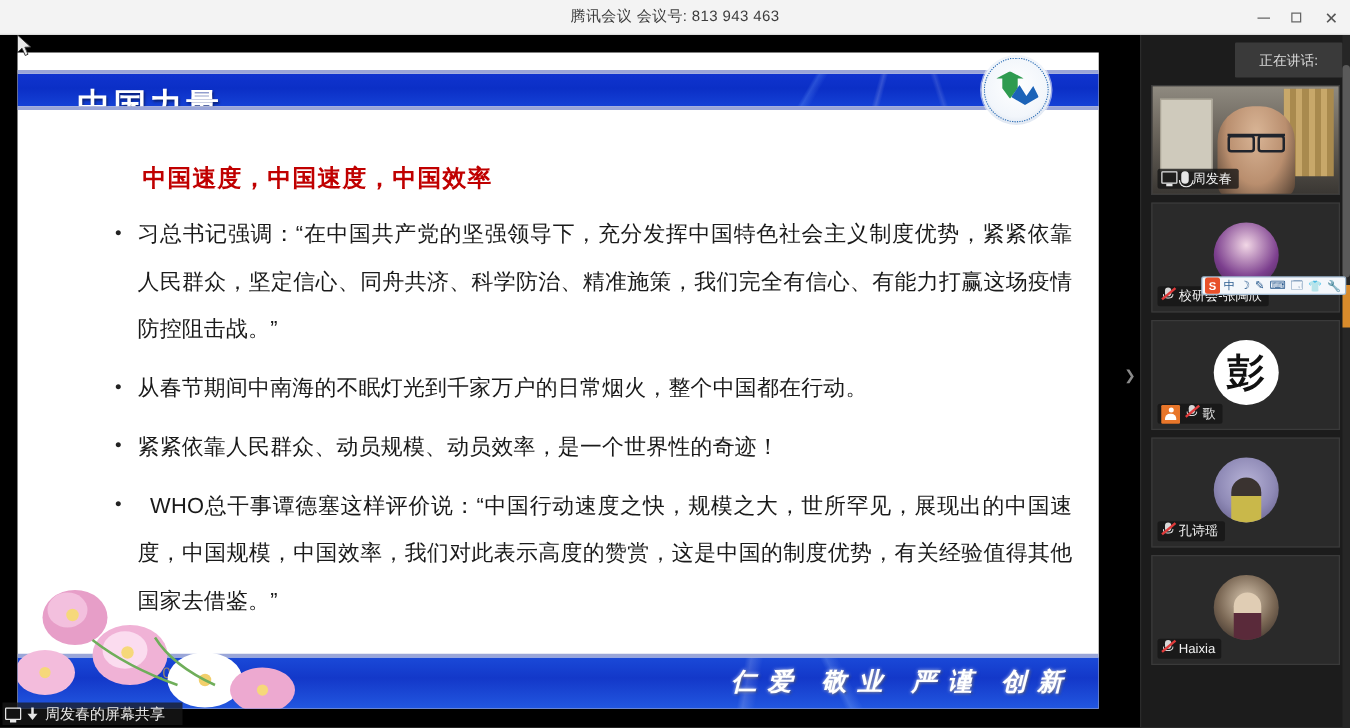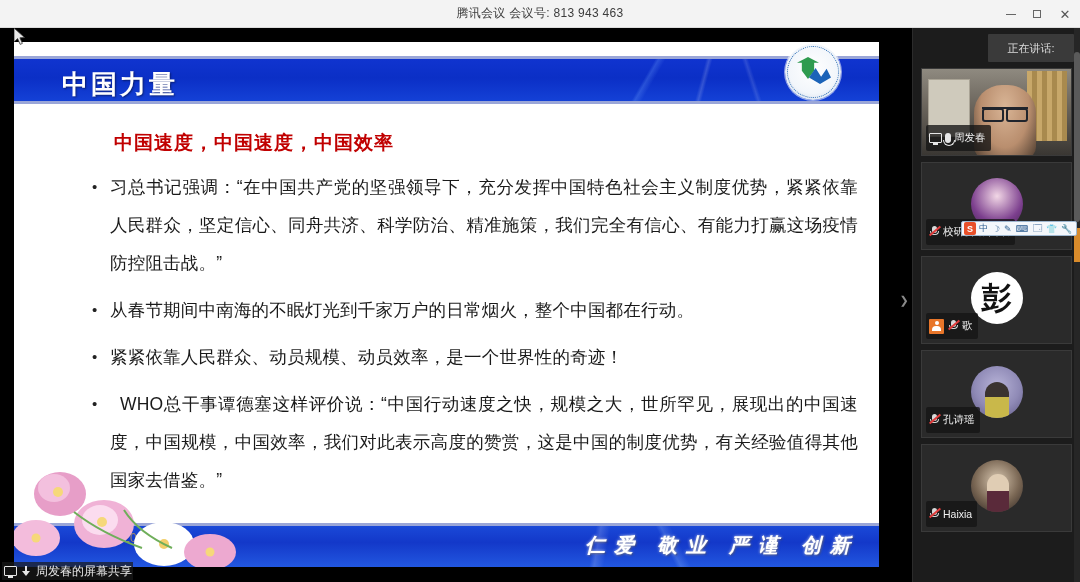--- a/index.html
+++ b/index.html
@@ -56,21 +56,21 @@
     position: absolute;
     left: 14px; top: 14px;
     width: 865px; height: 525px;
     background: #ffffff;
     overflow: hidden;
   }
 
   
   #slide-banner {
     position: absolute; left: 0; top: 14px;
-    width: 100%; height: 48px;
+    width: 100%; height: 32px;
     background: linear-gradient(180deg,#1034cf 0%,#0b2fc6 45%,#1441d6 100%);
     border-top: 3px solid #9aa6d8;
     border-bottom: 3px solid #9aa6d8;
     overflow: hidden;
   }
   #slide-banner::after{
     content:"";
     position:absolute; right:0; top:0; width:330px; height:100%;
     background:
       linear-gradient(105deg, transparent 46%, rgba(255,255,255,.16) 47%, transparent 48%),
@@ -172,21 +172,21 @@
   #slide-flowers{
     position:absolute; left:0; bottom:0; width:300px; height:115px;
     z-index: 3; pointer-events:none;
   }
 
   
   #share-status {
     position: absolute; left: 2px; bottom: 2px;
     height: 18px;
     display: flex; align-items: center; gap: 4px;
-    padding: 0 1px 0 2px;
+    padding: 0 14px 0 2px;
     background: rgba(25,25,25,.72);
     z-index: 20;
   }
   #share-status .si { display:flex; align-items:center; }
   #share-status .label {
     font-size: 12px; color: #e8e8e8; white-space: nowrap;
   }
 
   
   #rail {
@@ -267,21 +267,21 @@
   .avatar.a-warm  { background: radial-gradient(circle at 50% 40%, #d8c7b0 0%, #7a6754 55%, #2a2220 100%); }
   .avatar.a-warm .fig{
     position:absolute; left:16px; top:14px; width:22px; height:40px;
     border-radius:11px 11px 0 0;
     background: linear-gradient(180deg,#e0cdb4 0 42%, #5a2a3a 42% 100%);
   }
 
   .name-chip {
     position: absolute; left: 4px; bottom: 4px;
     display: flex; align-items: center; gap: 3px;
-    height: 26px; padding: 0 5px 0 3px;
+    height: 16px; padding: 0 5px 0 3px;
     background: rgba(20,20,20,.78);
     border-radius: 2px;
   }
   .name-chip .nm {
     font-size: 10.5px; color: #f0f0f0; white-space: nowrap;
   }
   .badge-host{
     width: 15px; height: 15px; background:#e8762a;
     display:flex;align-items:center;justify-content:center;
     border-radius:1px; margin-right:1px;

